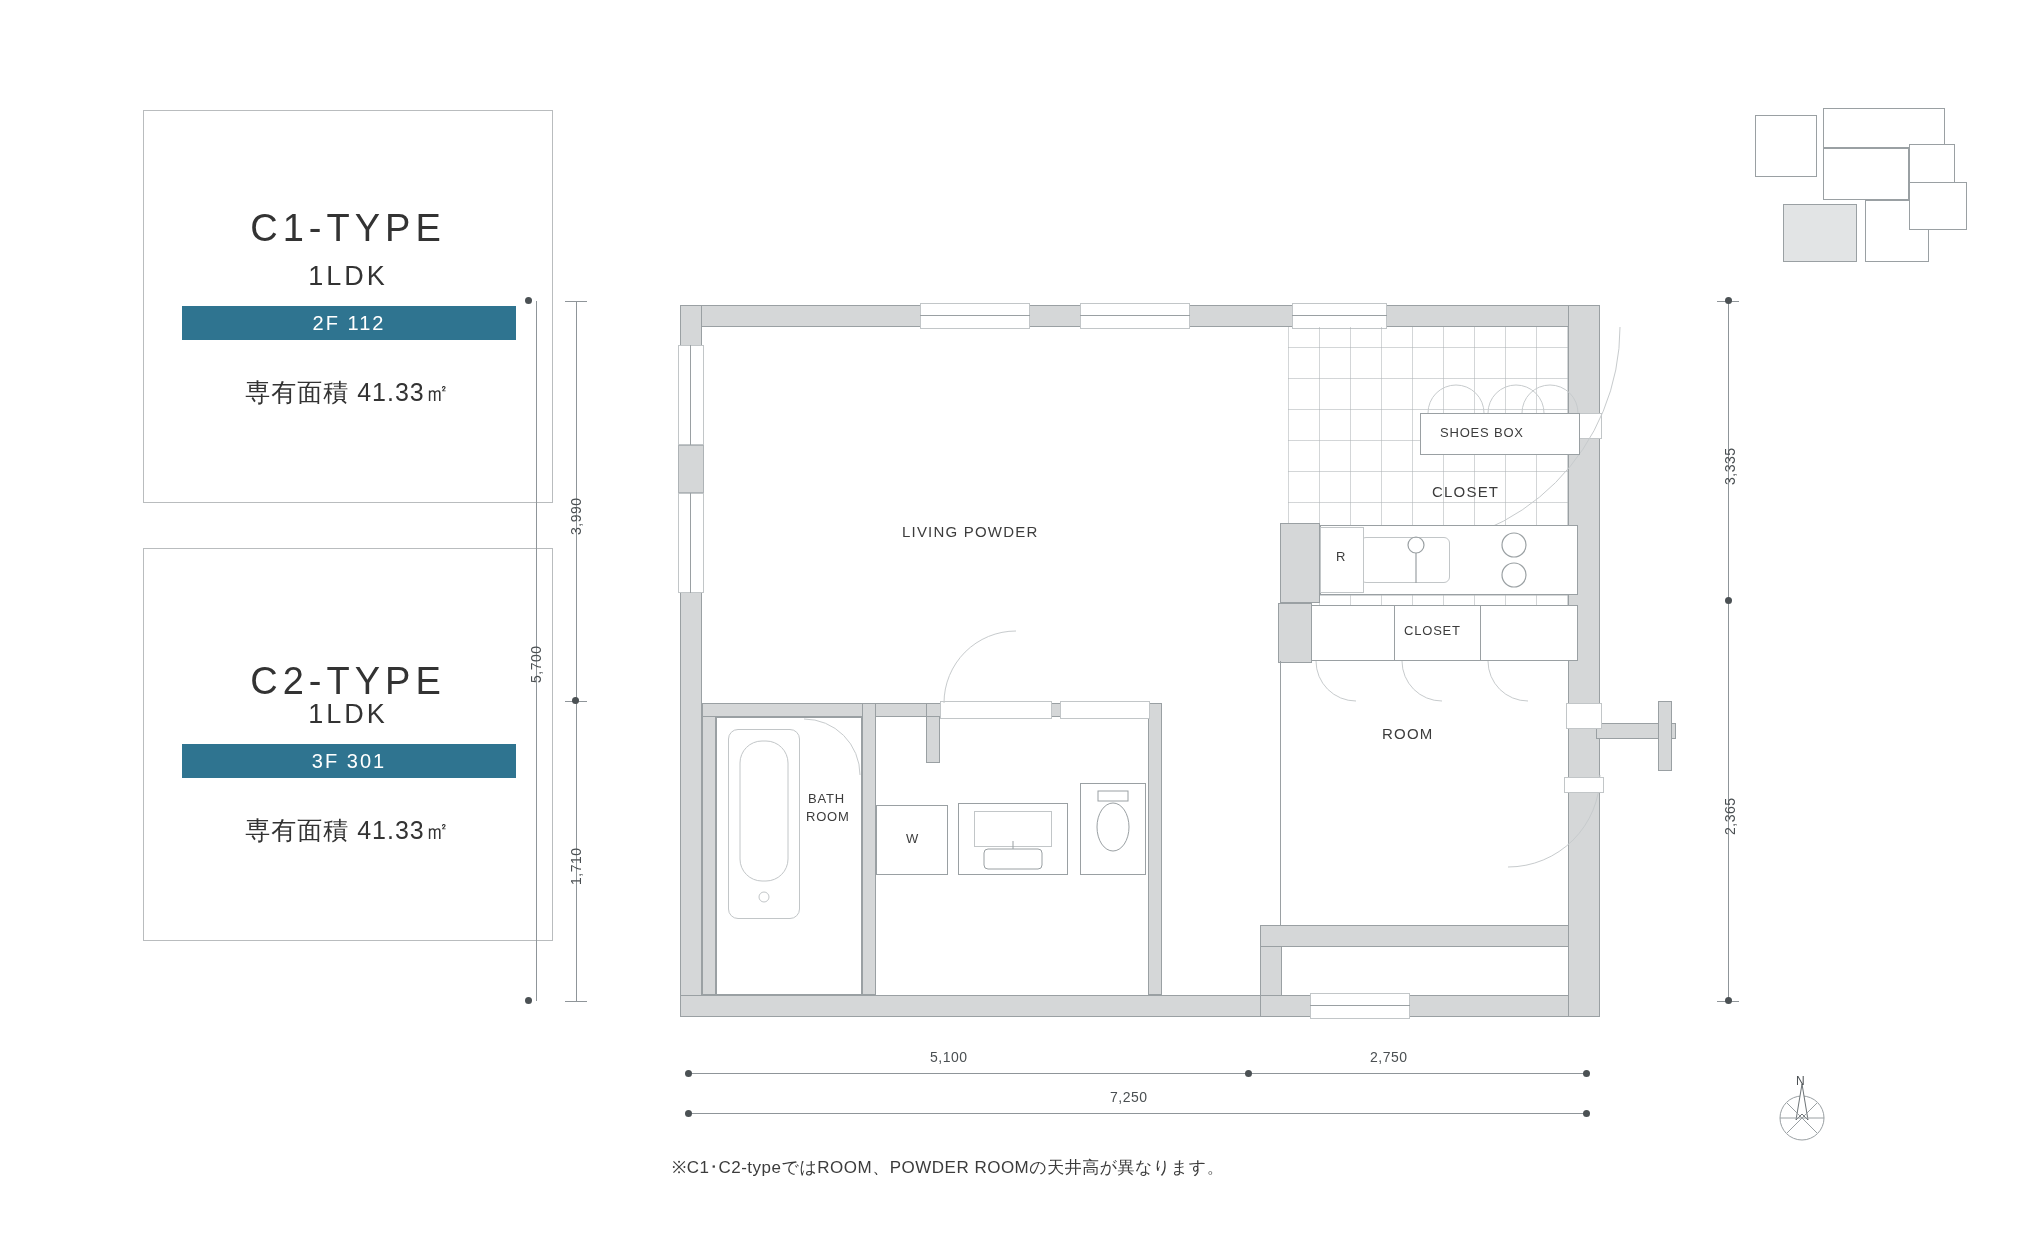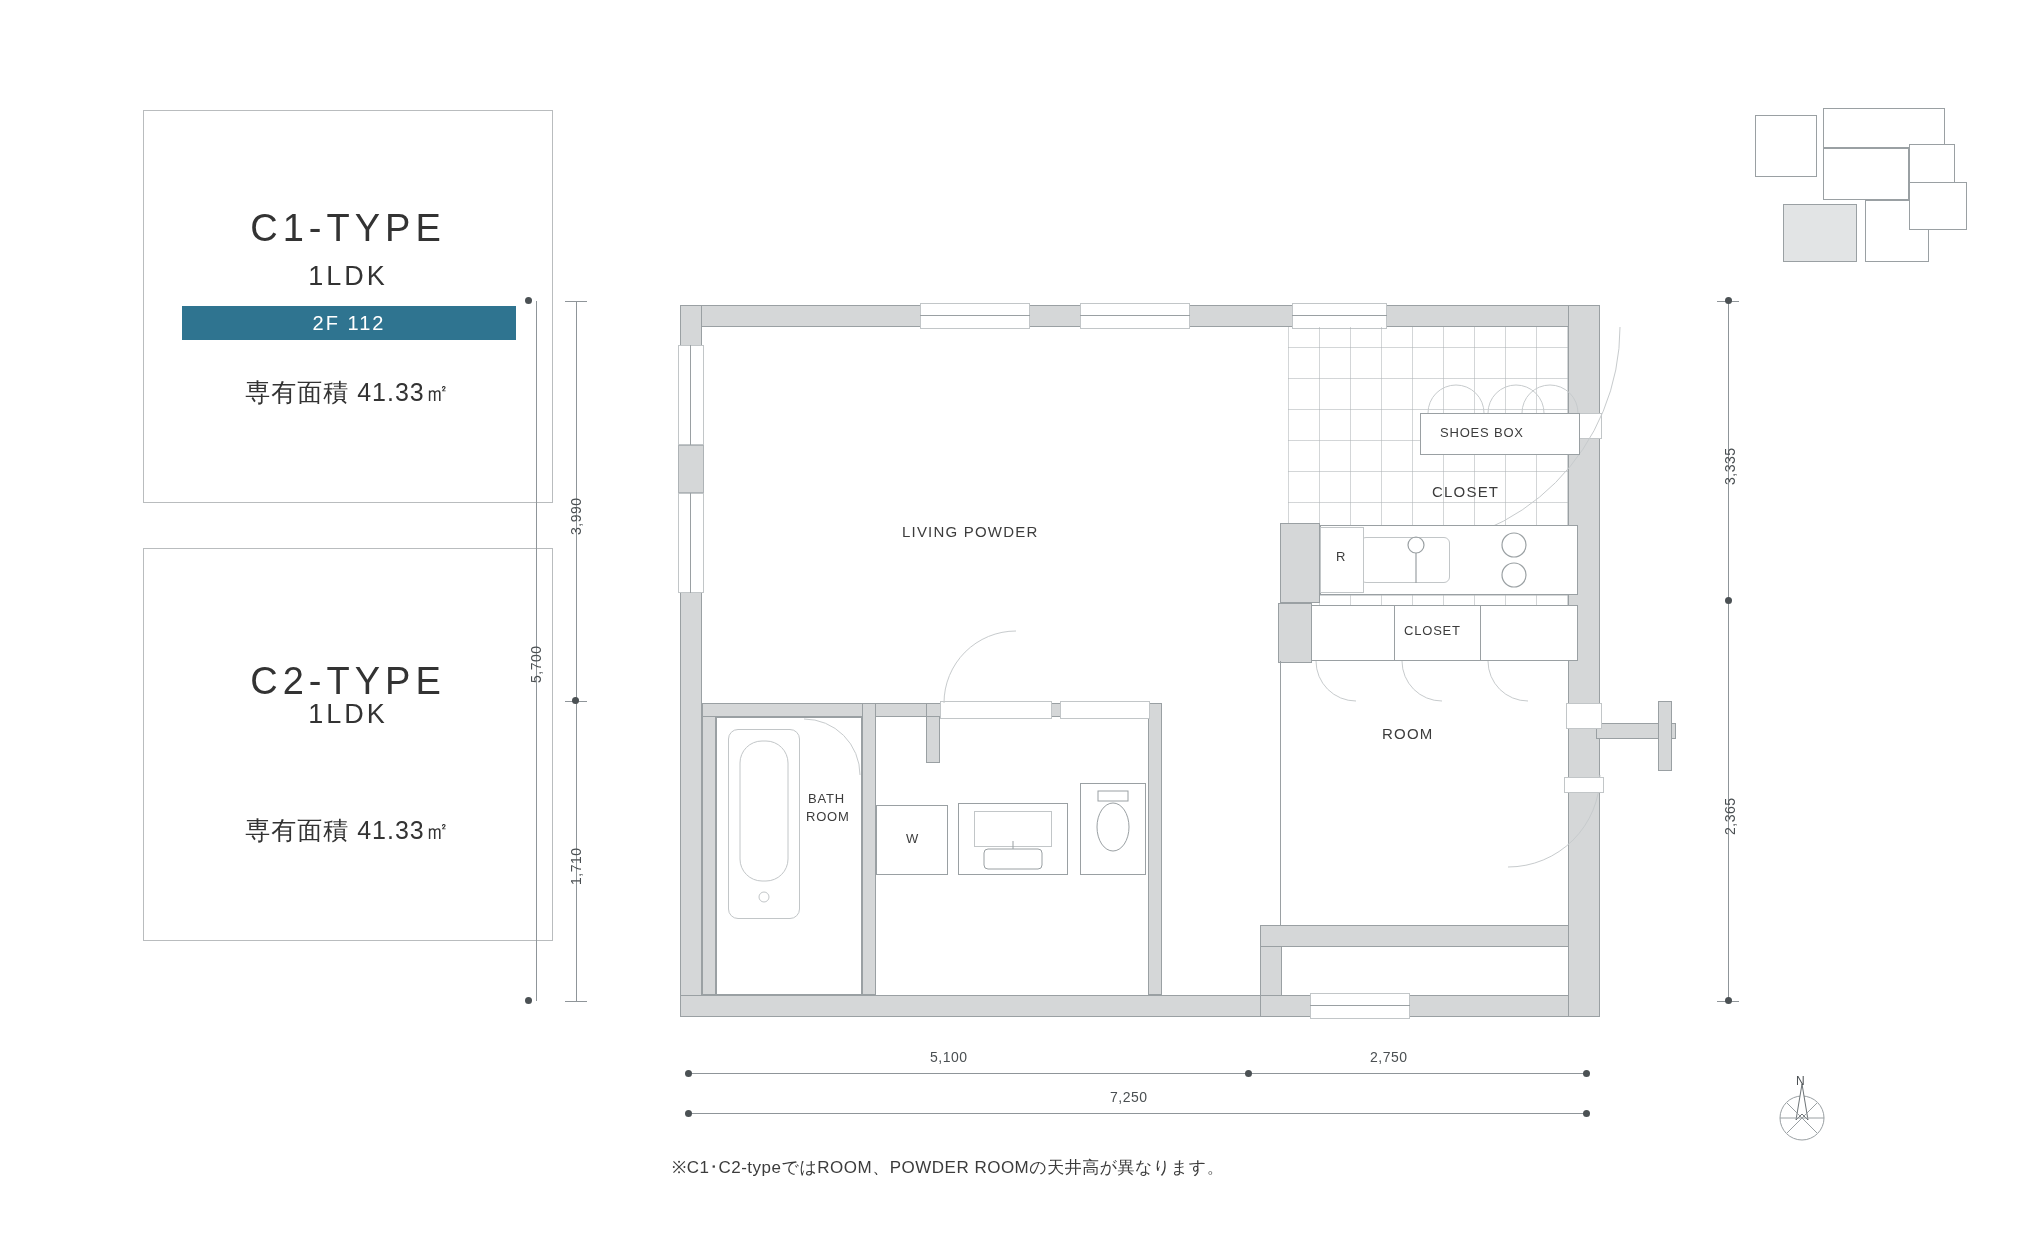--- a/index.html
+++ b/index.html
@@ -66,20 +66,21 @@
   <div class="card" id="card-c1">
     <div class="card-title">C1-TYPE</div>
     <div class="card-sub">1LDK</div>
     <div class="card-band">2F 112</div>
     <div class="card-area">専有面積 41.33㎡</div>
   </div>
 
   <div class="card" id="card-c2">
     <div class="card-title">C2-TYPE</div>
     <div class="card-sub">1LDK</div>
+    <div class="card-band">3F 301</div>
     <div class="card-area">専有面積 41.33㎡</div>
   </div>
 
   <div id="keyplan">
     <div style="left:0px;top:7px;width:62px;height:62px;"></div>
     <div style="left:68px;top:0px;width:122px;height:40px;"></div>
     <div style="left:68px;top:40px;width:86px;height:52px;"></div>
     <div style="left:154px;top:36px;width:46px;height:56px;"></div>
     <div class="hl" style="left:28px;top:96px;width:74px;height:58px;"></div>
     <div style="left:110px;top:92px;width:64px;height:62px;"></div>

